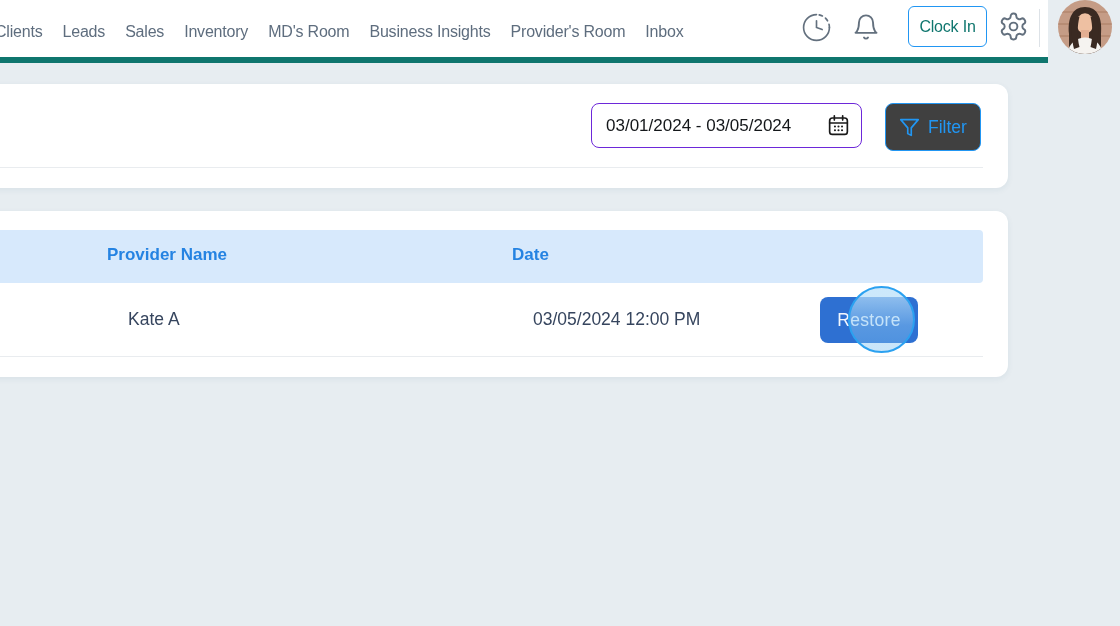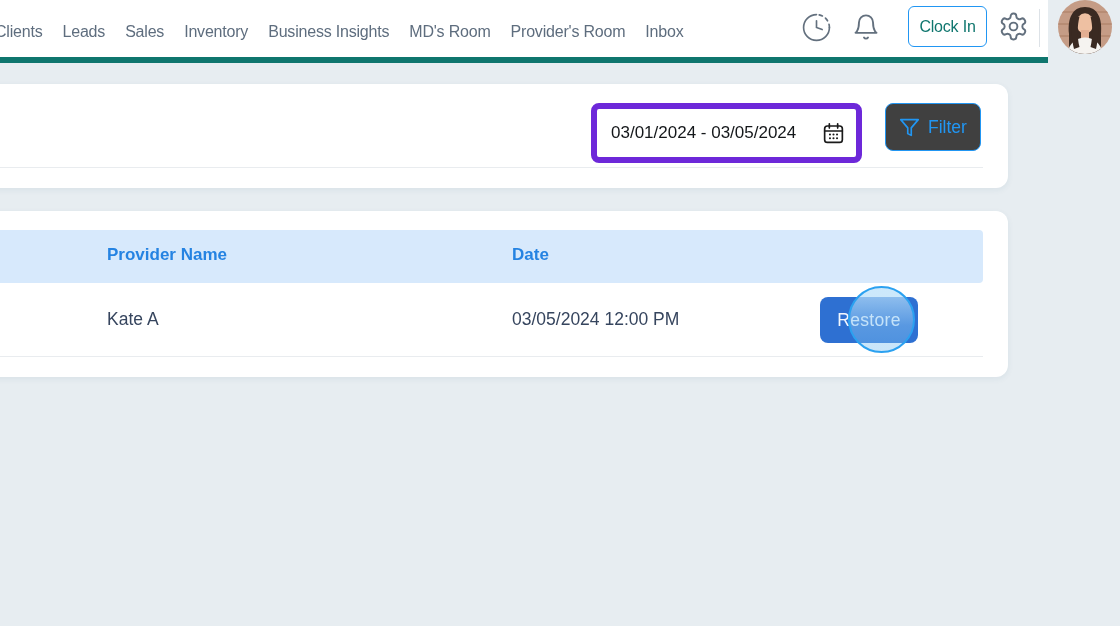--- a/index.html
+++ b/index.html
@@ -45,22 +45,22 @@
   .panel {
     position:absolute; left:-30px; width:1038px; background:#ffffff;
     border-radius:12px; box-shadow:0 2px 6px rgba(27,78,120,0.07);
   }
   .panel-filter { top:84px;  height:104px; }
   .panel-table  { top:211px; height:166px; }
   .panel-divider { position:absolute; left:0; right:25px; bottom:20px; height:1px; background:#e9ecef; }
 
   
   .daterange-box {
-    position:absolute; left:621px; top:19px; width:271px; height:60px;
-    border:6px solid #6d28d9; border-radius:8px; background:#fff;
+    position:absolute; left:621px; top:19px; width:271px; height:45px;
+    border:1px solid #6d28d9; border-radius:8px; background:#fff;
     display:flex; align-items:center; padding:0 10px 0 14px; gap:9px; cursor:pointer;
   }
   .daterange-box input {
     border:none; outline:none; flex:1; min-width:0;
     font-family:"Liberation Sans", sans-serif;
     font-size:17px; color:#14171a; background:transparent;
   }
   .filter-btn {
     position:absolute; left:915px; top:19px; width:96px; height:48px;
     border:1.5px solid #2196f3; border-radius:8px; background:#404040;
@@ -73,21 +73,21 @@
   .table-headband {
     position:absolute; left:0; right:25px; top:19px; height:53px;
     background:#d7e9fc; border-radius:0 4px 4px 0;
   }
   .th { position:absolute; top:0; height:49px; display:flex; align-items:center;
         font-size:17px; font-weight:bold; color:#2583e2; }
   .th-provider { left:137px; }
   .th-date { left:542px; }
   .table-row { position:absolute; left:0; right:25px; top:72px; height:73px; }
   .td { position:absolute; top:0; height:73px; display:flex; align-items:center;
-        font-size:17.5px; color:#36455e; }
+        font-size:17.5px; color:#36455e;margin-left:21px; }
   .td-provider { left:137px; }
   .td-date { left:542px; }
   .restore-btn {
     position:absolute; left:850px; top:14px; width:98px; height:46px;
     background:#2e70d2; border:none; border-radius:8px;
     color:#f2f7fd; font-size:17.5px; letter-spacing:0.3px;
     display:flex; align-items:center; justify-content:center; cursor:pointer;
     font-family:"Liberation Sans", sans-serif;
   }
 
@@ -112,24 +112,24 @@
     <div class="nav-item">
         <span>Leads</span>
       </div>
     <div class="nav-item">
         <span>Sales</span>
       </div>
     <div class="nav-item">
         <span>Inventory</span>
       </div>
     <div class="nav-item">
+        <span>MD's Room</span>
+      </div>
+    <div class="nav-item">
         <span>Business Insights</span>
-      </div>
-    <div class="nav-item">
-        <span>MD's Room</span>
       </div>
     <div class="nav-item">
         <span>Provider's Room</span>
       </div>
     <div class="nav-item">
         <span>Inbox</span>
       </div>
   </nav>
 
   <div class="nav-iconbtn" style="left:801px; top:12px;">

